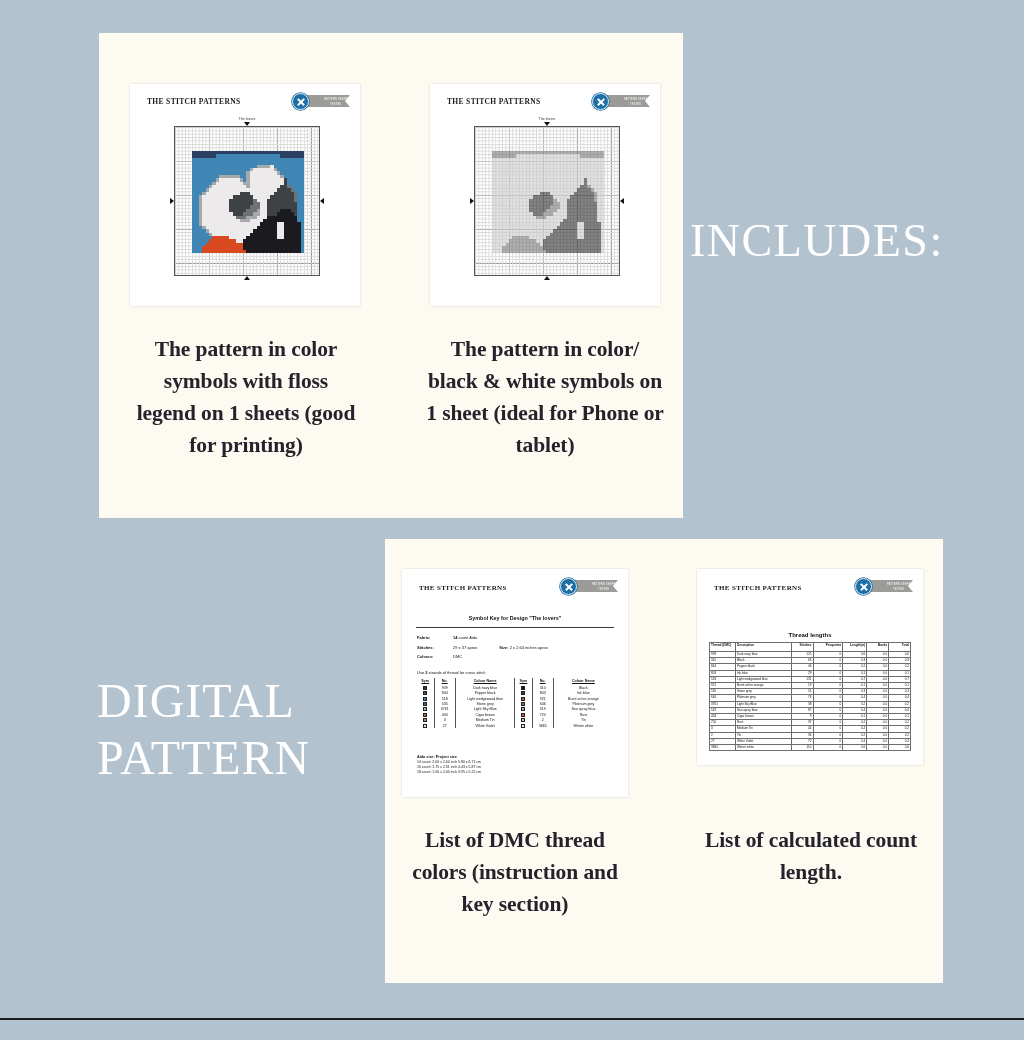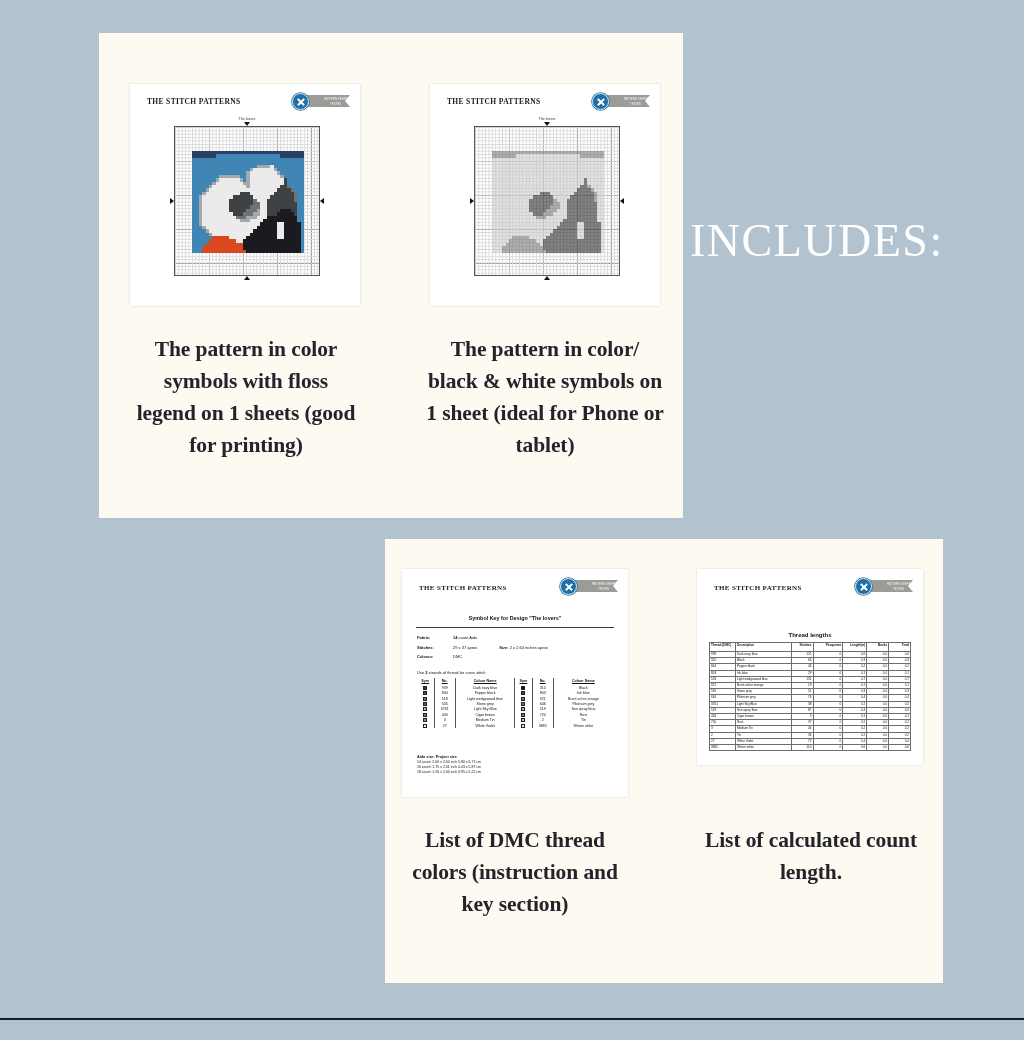--- a/index.html
+++ b/index.html
@@ -312,20 +312,22 @@
 </style>
 </head>
 <body>
 
 <div class="panel" id="panel-top"></div>
 <div class="panel" id="panel-bottom"></div>
 
 <div id="includes-text">INCLUDES:</div>
 
 <div id="pdf-block">
+  <div>DIGITAL</div>
+  <div>PATTERN</div>
 </div>
 
 <div class="sheet" id="sheet-1">
   <div class="sheet-title">THE STITCH PATTERNS</div>
   <div class="badge">
     <div class="ribbon">
       <span class="ribbon-l1">PATTERN KEEPER</span>
       <span class="ribbon-l2">TESTED</span>
     </div>
     <div class="seal"></div>

